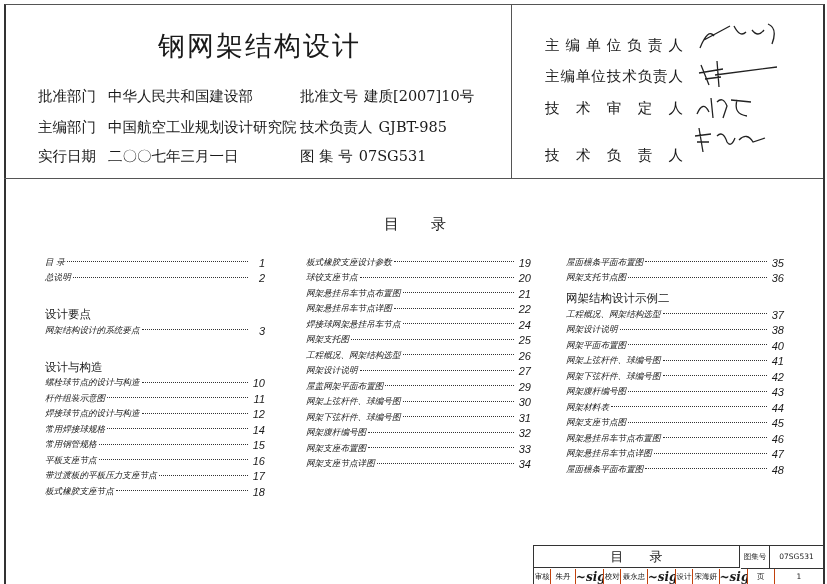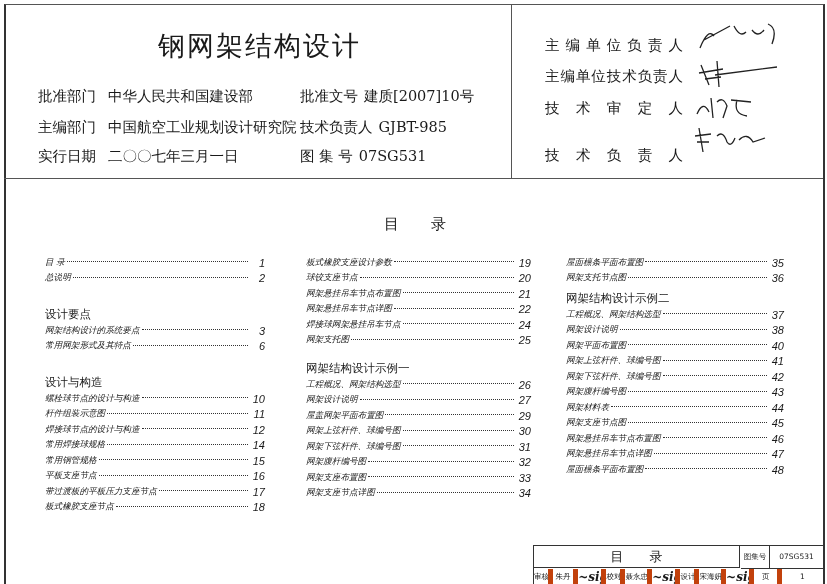--- a/index.html
+++ b/index.html
@@ -34,21 +34,21 @@
   .section { font-size:11.5px; height:17px; margin-top:12px; line-height:17px; font-family:"DejaVu Sans", sans-serif; }
 
   .tb { position:absolute; left:533px; top:545px; width:289px; height:39px; border-left:1px solid #333; border-top:1px solid #333; }
   .tb-title { position:absolute; left:0; top:0; width:206px; height:22px; border-right:1px solid #333; border-bottom:1px solid #333;
               font-size:13px; text-align:center; line-height:22px; letter-spacing:26px; padding-left:26px; box-sizing:border-box; }
   .tb-setlbl { position:absolute; left:207px; top:0; width:28px; height:22px; border-right:1px solid #333; border-bottom:1px solid #333;
                font-size:7.5px; text-align:center; line-height:22px; }
   .tb-setval { position:absolute; left:236px; top:0; width:53px; height:22px; border-bottom:1px solid #333;
                font-size:7.5px; text-align:center; line-height:22px; }
   .tb-row2 { position:absolute; left:0; top:23px; height:16px; width:289px; display:flex; font-size:7.5px; line-height:16px; }
-  .tb-row2 .c { border-right:5px solid #c2410c; text-align:center; white-space:nowrap; overflow:hidden; }
+  .tb-row2 .c { border-right:1px solid #c2410c; text-align:center; white-space:nowrap; overflow:hidden; }
   .tb-row2 .sgn { font-style:italic; font-family:"DejaVu Serif", serif; font-weight:bold; font-size:12px; }
 </style>
 </head>
 <body>
 
 <div class="frame"></div>
 <div class="header-divider-h"></div>
 <div class="header-divider-v"></div>
 
 <div class="main-title">钢网架结构设计</div>
@@ -112,25 +112,20 @@
       <span class="dots"></span>
       <span class="page">2</span>
     </div>
 
   <div class="section" style="margin-top:20px;">设计要点</div>
   <div class="entry">
       <span class="label">网架结构设计的系统要点</span>
       <span class="dots"></span>
       <span class="page">3</span>
     </div>
-  <div class="entry">
-      <span class="label">常用网架形式及其特点</span>
-      <span class="dots"></span>
-      <span class="page">6</span>
-    </div>
 
   <div class="section" style="margin-top:20px;">设计与构造</div>
   <div class="entry">
       <span class="label">螺栓球节点的设计与构造</span>
       <span class="dots"></span>
       <span class="page">10</span>
     </div>
   <div class="entry">
       <span class="label">杆件组装示意图</span>
       <span class="dots"></span>
@@ -193,21 +188,20 @@
       <span class="label">焊接球网架悬挂吊车节点</span>
       <span class="dots"></span>
       <span class="page">24</span>
     </div>
   <div class="entry">
       <span class="label">网架支托图</span>
       <span class="dots"></span>
       <span class="page">25</span>
     </div>
 
-  <div class="section">网架结构设计示例一</div>
   <div class="entry">
       <span class="label">工程概况、网架结构选型</span>
       <span class="dots"></span>
       <span class="page">26</span>
     </div>
   <div class="entry">
       <span class="label">网架设计说明</span>
       <span class="dots"></span>
       <span class="page">27</span>
     </div>

